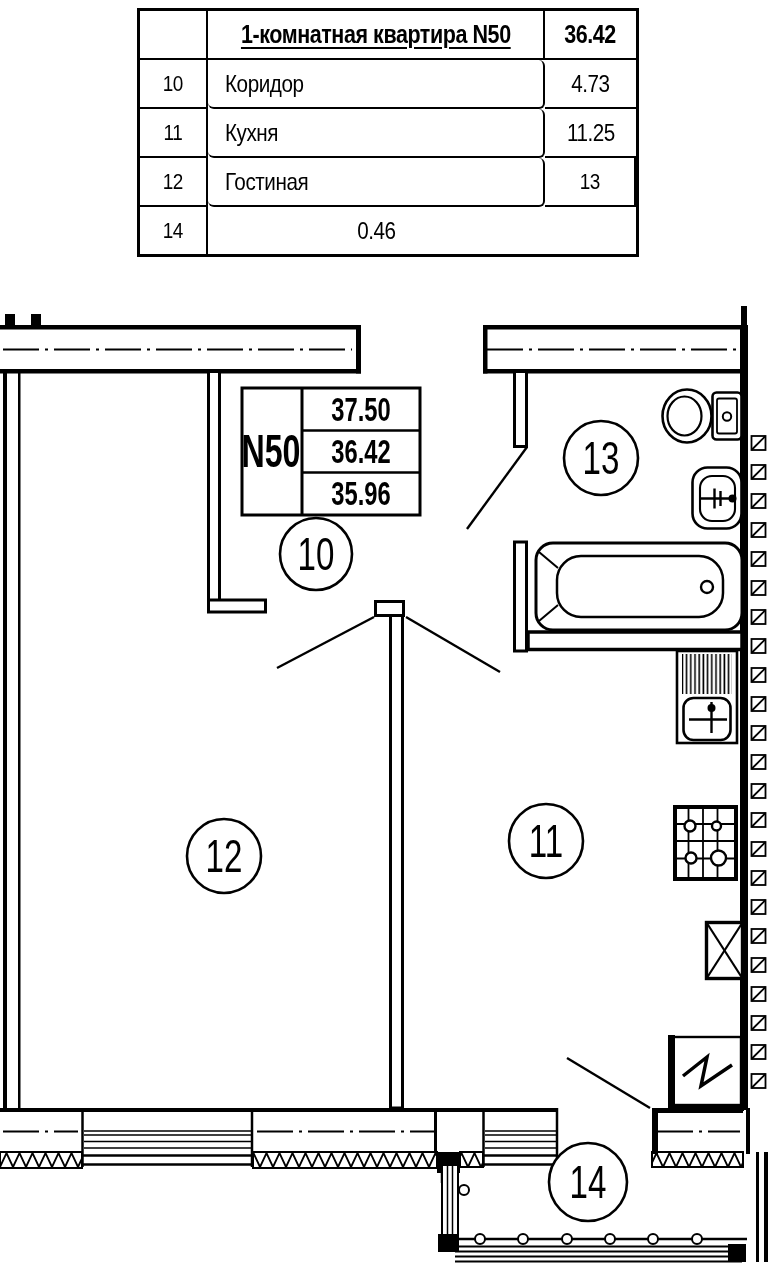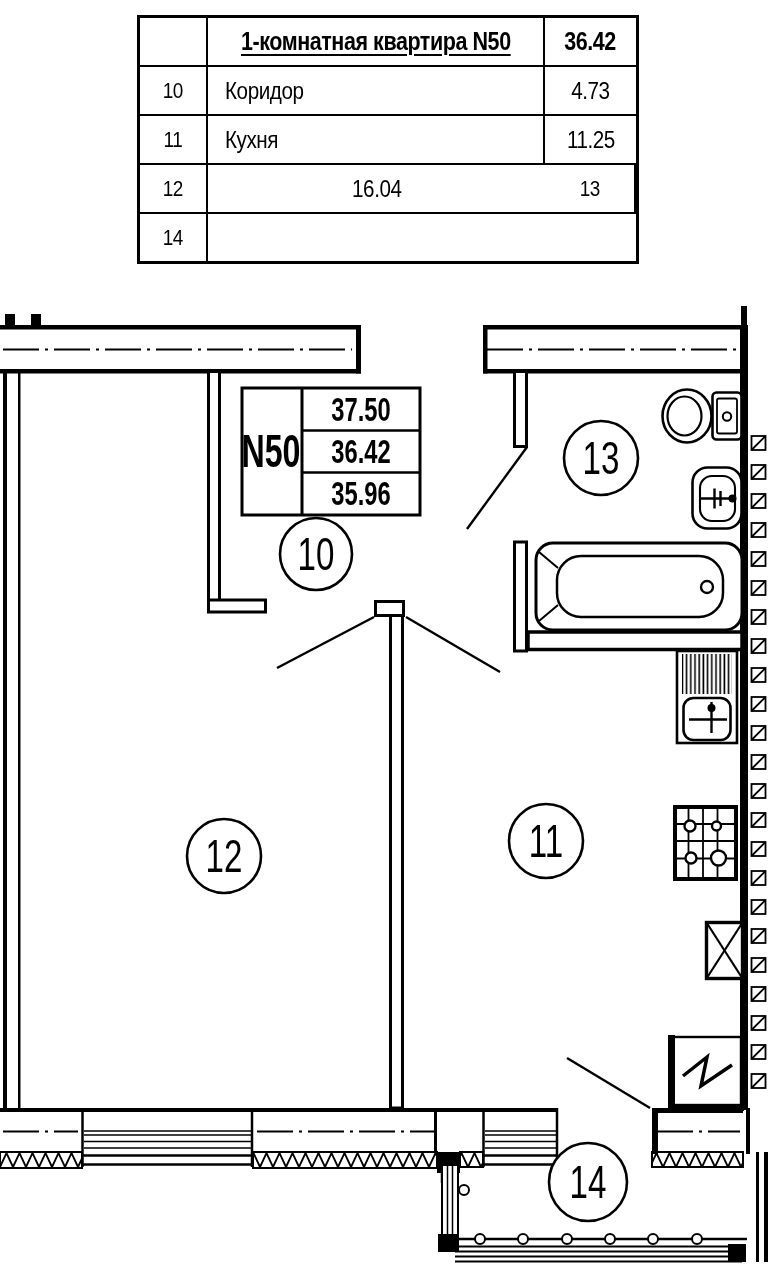--- a/index.html
+++ b/index.html
@@ -6,30 +6,29 @@
   body{
     width:769px;height:1270px;position:relative;background:#ffffff;
     font-family:"Liberation Sans", sans-serif;color:#000;overflow:hidden;
   }
   
   .area-table{
     position:absolute;left:137px;top:8px;width:496px;
     border:3px solid #000;display:grid;
     grid-template-columns:68px 337px 1fr;
     background:#fff;
-    margin-top:7px;
   }
   .at-cell{
     border-right:2.5px solid #000;border-bottom:2.5px solid #000;
     height:47px;display:flex;align-items:center;justify-content:center;
     font-size:24px;letter-spacing:-0.5px;overflow:hidden;white-space:nowrap;
   }
   .at-cell.col3{border-right:none;}
   .at-cell.rowlast{border-bottom:none;}
-  .at-cell.name{justify-content:flex-start;padding-left:17px;}
+  .at-cell.name{justify-content:flex-start;padding-left:17px;border-radius:6px;}
   .at-cell .cond{display:inline-block;transform:scaleX(0.86);transform-origin:center center;}
   .at-cell.name .cond{transform-origin:left center;}
   .at-header-title{font-weight:bold;font-size:25px;text-decoration:underline;text-underline-offset:4px;}
   .at-header-area{font-weight:bold;font-size:25px;}
   .num-cell{font-size:22px;}
   
   #plan-svg{position:absolute;left:0;top:0;}
   text{font-family:"Liberation Sans", sans-serif;}
   .circ-label{font-size:46px;font-weight:400;}
   .ib-unit{font-size:46px;font-weight:bold;}
@@ -63,30 +62,33 @@
   <div class="at-cell name">
       <span class="cond">Кухня</span>
     </div>
   <div class="at-cell col3">
       <span class="cond">11.25</span>
     </div>
 
   <div class="at-cell num-cell">
       <span class="cond">12</span>
     </div>
-  <div class="at-cell col3">
-      <span class="cond">16.04</span>
+  <div class="at-cell name">
+      <span class="cond">Гостиная</span>
     </div>
 
   <div class="at-cell num-cell">
       <span class="cond">13</span>
     </div>
 
   <div class="at-cell num-cell rowlast">
       <span class="cond">14</span>
+    </div>
+  <div class="at-cell col3 rowlast">
+      <span class="cond">0.46</span>
     </div>
 </div>
 
 <svg id="plan-svg" width="769" height="1270" viewBox="0 0 769 1270" xmlns="http://www.w3.org/2000/svg">
   <defs>
     <pattern id="zz" width="13" height="16" patternUnits="userSpaceOnUse">
       <path d="M0,15 L6.5,1 L13,15" fill="none" stroke="#000" stroke-width="1.8"></path>
     </pattern>
     <pattern id="vl" width="4.2" height="6" patternUnits="userSpaceOnUse">
       <line x1="2" y1="0" x2="2" y2="6" stroke="#000" stroke-width="1.6"></line>

